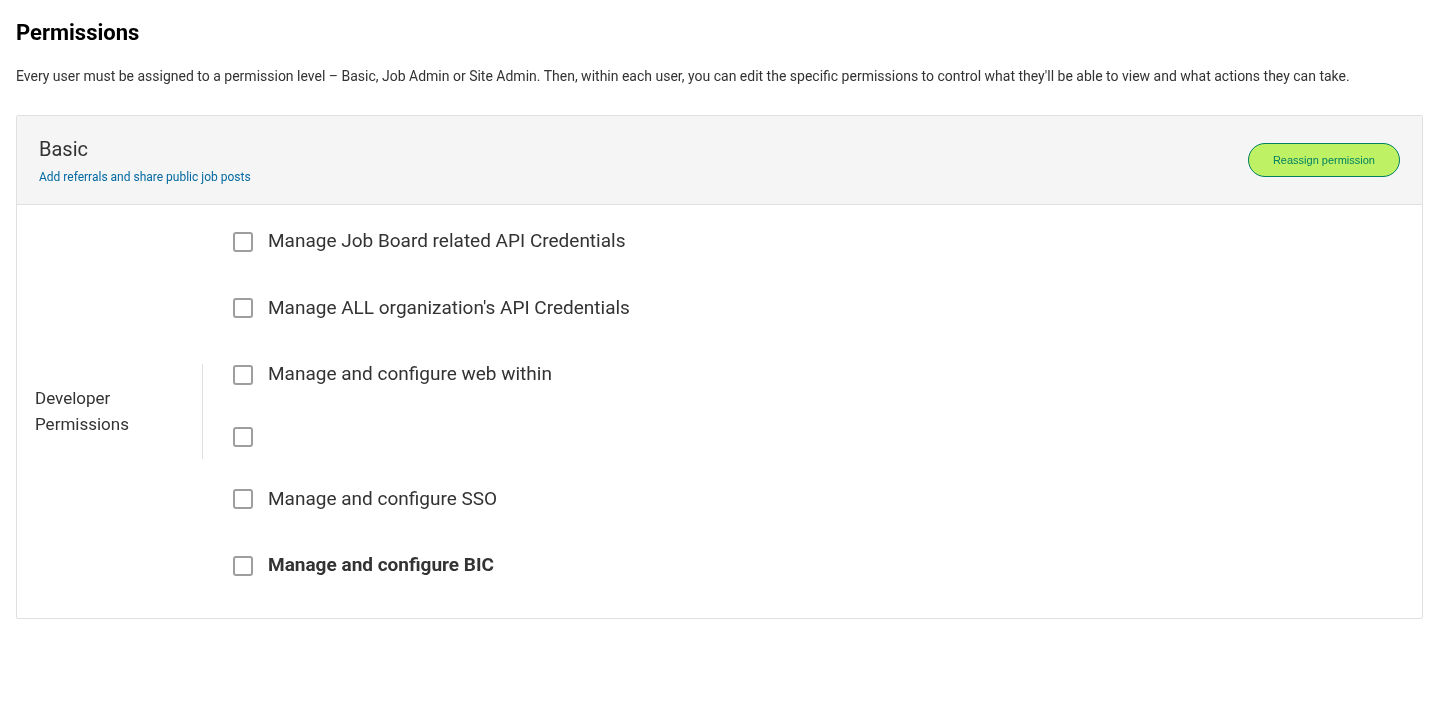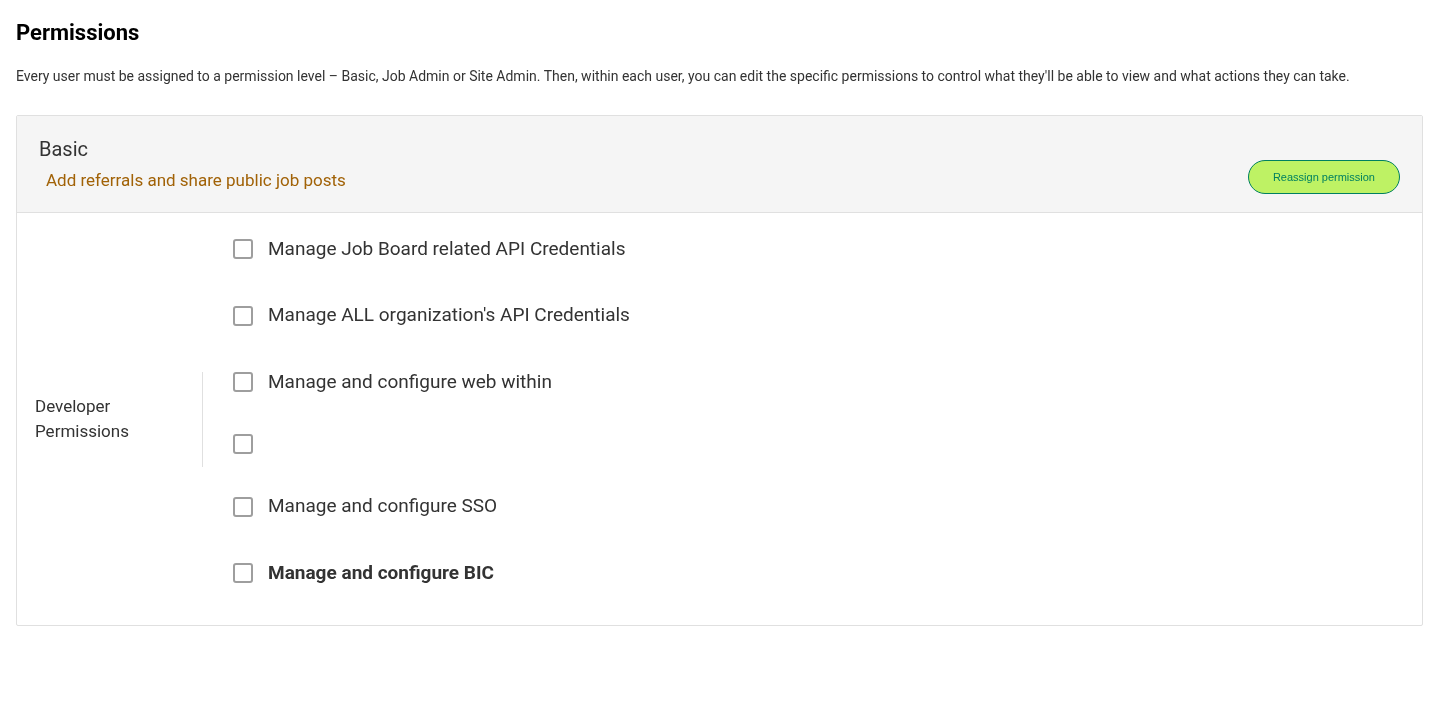--- a/index.html
+++ b/index.html
@@ -27,39 +27,38 @@
       margin-bottom: 28px;
       line-height: 1.6;
     }
     .permission-panel {
       border: 1px solid #e0e0e0;
       border-radius: 2px;
     }
     .panel-header {
       display: flex;
       justify-content: space-between;
-      align-items: flex-end;
+      align-items: center;
       background: #f5f5f5;
       padding: 18px 22px;
       border-bottom: 1px solid #e0e0e0;
     }
     .panel-header-left {
       display: flex;
       flex-direction: column;
     }
     .panel-title {
       font-size: 20px;
       color: #333333;
       font-weight: 400;
       margin-bottom: 4px;
     }
     .panel-subtitle {
-      font-size: 17px;
-      color: #a16207;
-      margin-left: 7px;
+      font-size: 12px;
+      color: #0369a1;
     }
     .reassign-btn {
       background: #bef264;
       border: 1.5px solid #008060;
       color: #008060;
       font-size: 11px;
       font-weight: 500;
       padding: 10px 24px;
       border-radius: 999px;
       cursor: pointer;

